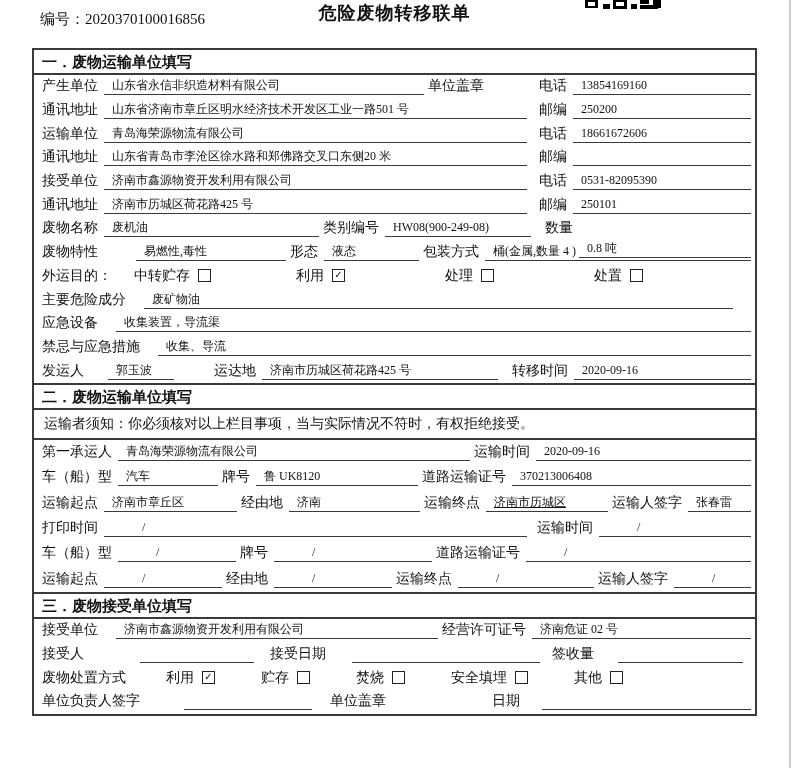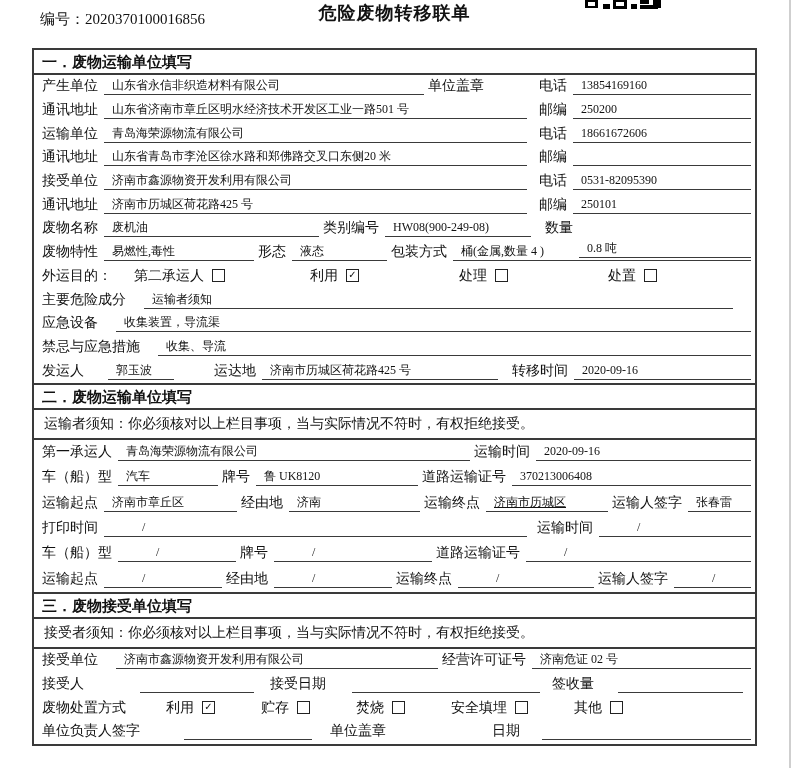--- a/index.html
+++ b/index.html
@@ -104,31 +104,31 @@
           <div class="row">
             <span class="lab">废物名称</span>
             <span class="val" style="width: 215px; font-family: Liberation Serif, serif;">废机油</span>
             <span class="lab">类别编号</span>
             <span class="val flex" style="margin-right: 14px;">HW08(900-249-08)</span>
             <span class="lab">数量</span>
             <span class="val" style="width: 172px; margin-top: 41px;">0.8 吨</span>
           </div>
           <div class="row">
             <span class="lab">废物特性</span>
-            <span class="val" style="width: 150px;">易燃性,毒性</span>
+            <span class="val" style="width: 150px; margin-left: 32px;">易燃性,毒性</span>
             <span class="lab">形态</span>
             <span class="val" style="width: 95px;">液态</span>
             <span class="lab">包装方式</span>
             <span class="val flex">桶(金属,数量  4 )</span>
           </div>
           <div class="row">
             <span class="lab">外运目的：</span>
             <span class="gap" style="width: 16px;"></span>
             <span class="chk">
-              <span class="chk-label">第二承运人</span>
+              <span class="chk-label">中转贮存</span>
               <span class="cb"></span>
             </span>
             <span class="gap" style="width: 85px;"></span>
             <span class="chk">
               <span class="chk-label">利用</span>
               <span class="cb">✓</span>
             </span>
             <span class="gap" style="width: 100px;"></span>
             <span class="chk">
               <span class="chk-label">处理</span>
@@ -136,21 +136,21 @@
             </span>
             <span class="gap" style="width: 100px;"></span>
             <span class="chk">
               <span class="chk-label">处置</span>
               <span class="cb"></span>
             </span>
           </div>
           <div class="row">
             <span class="lab">主要危险成分</span>
             <span class="gap" style="width: 12px;"></span>
-            <span class="val flex" style="margin-right: 22px;">运输者须知</span>
+            <span class="val flex" style="margin-right: 22px;">废矿物油</span>
           </div>
           <div class="row">
             <span class="lab">应急设备</span>
             <span class="gap" style="width: 12px;"></span>
             <span class="val flex">收集装置，导流渠</span>
           </div>
           <div class="row">
             <span class="lab">禁忌与应急措施</span>
             <span class="gap" style="width: 12px;"></span>
             <span class="val flex">收集、导流</span>
@@ -217,21 +217,20 @@
             <span class="val slash" style="width: 118px;">/</span>
             <span class="lab">运输终点</span>
             <span class="val slash" style="width: 136px;">/</span>
             <span class="lab">运输人签字</span>
             <span class="val slash flex">/</span>
           </div>
         </div>
     </section>
     <section data-sec="2">
       <div class="sec-h bt">三．废物接受单位填写</div>
-      <div class="note">接受者须知：你必须核对以上栏目事项，当与实际情况不符时，有权拒绝接受。</div>
       <div class="rows">
           <div class="row">
             <span class="lab">接受单位</span>
             <span class="gap" style="width: 12px;"></span>
             <span class="val" style="width: 322px;">济南市鑫源物资开发利用有限公司</span>
             <span class="lab">经营许可证号</span>
             <span class="val flex">济南危证 02 号</span>
           </div>
           <div class="row">
             <span class="lab">接受人</span>

